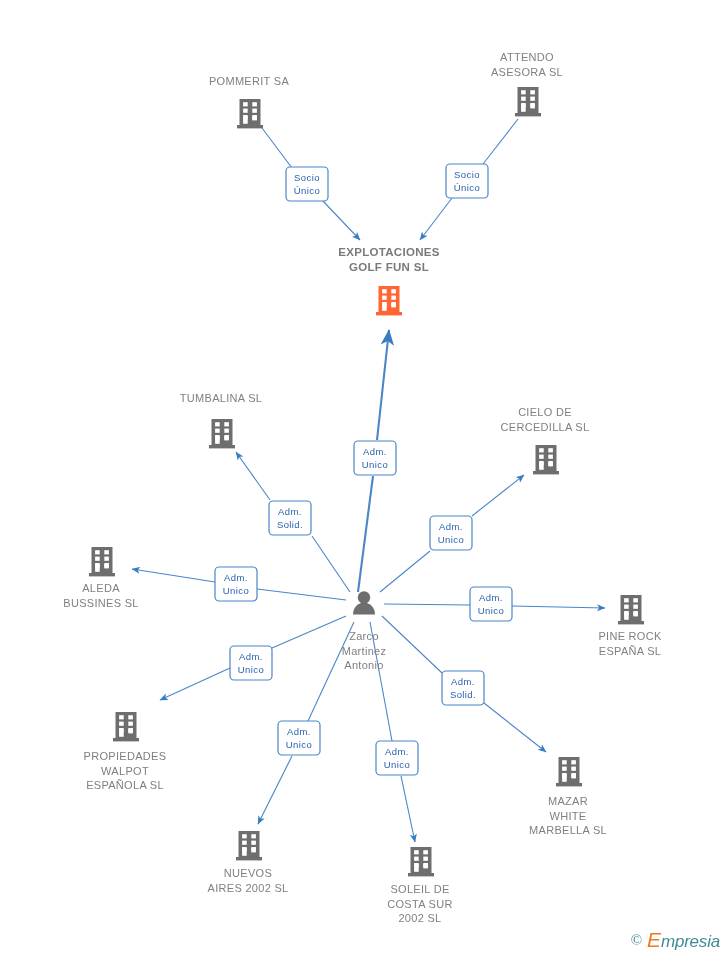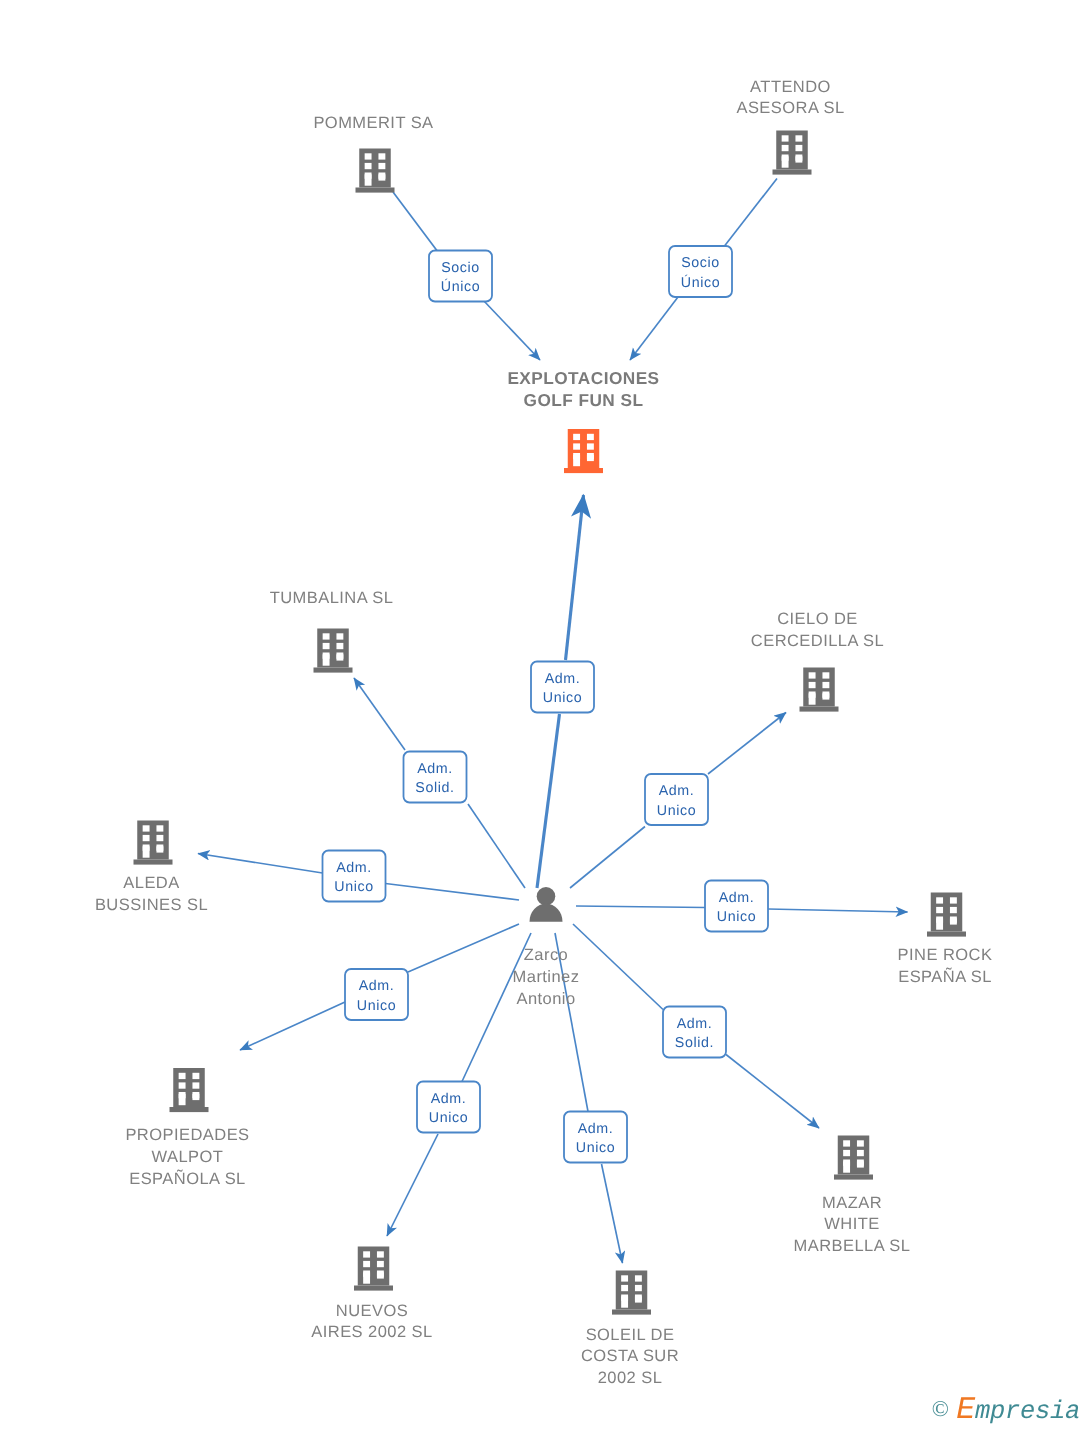--- a/index.html
+++ b/index.html
@@ -68,21 +68,21 @@
     align-items: center;
     gap: 5px;
     user-select: none;
   }
   .wm-c {
     font-family: "Liberation Serif", serif;
     font-size: 15px;
     color: #4a8f96;
   }
   .wm-name {
-    font-family: Liberation Mono, monospace;
+    font-family: Liberation Sans, sans-serif;
     font-style: italic;
     font-size: 17px;
     color: #3f8a93;
     letter-spacing: -0.2px;
     text-align: right;
   }
   .wm-name .lead {
     color: #f07822;
     font-size: 21px;
   }

